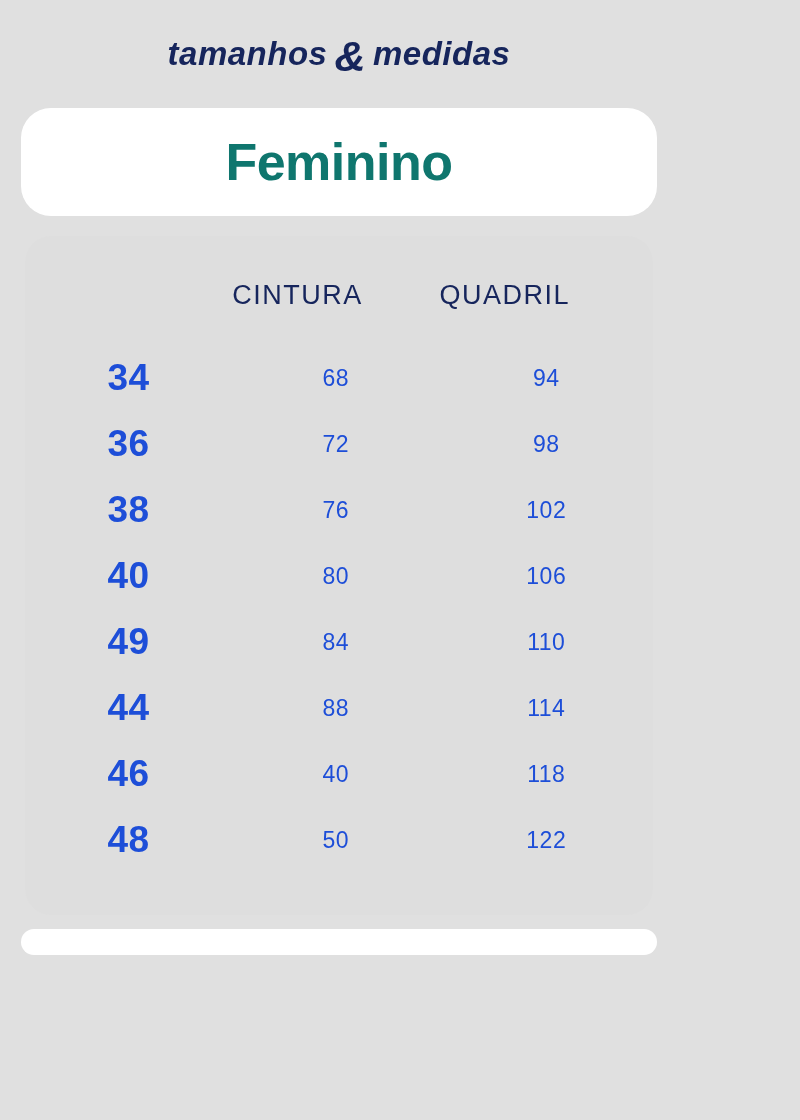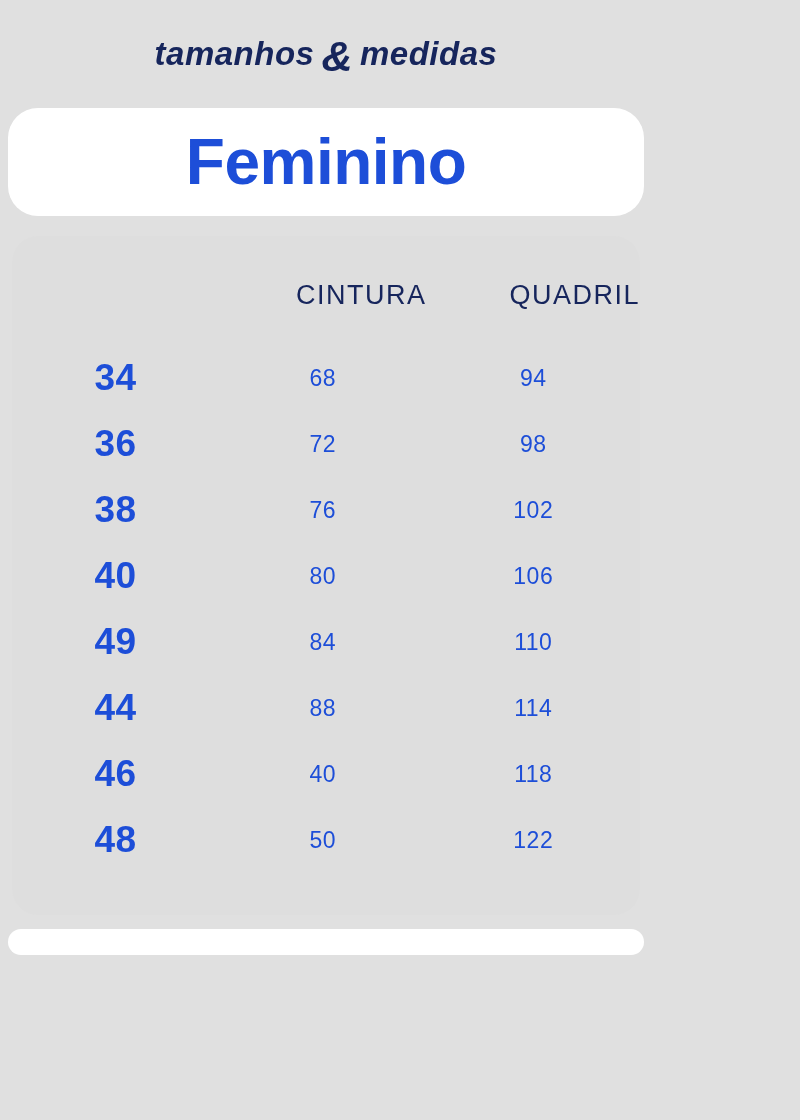--- a/index.html
+++ b/index.html
@@ -13,20 +13,21 @@
     font-family: "Liberation Sans", sans-serif;
     color: #16255c;
     overflow: hidden;
   }
   .page {
     position: relative;
     width: 652px;
     height: 1120px;
     background: #e0e0e0;
     box-sizing: border-box;
+    margin-left: 13px;
   }
 
   
   .header {
     height: 108px;
     display: flex;
     align-items: center;
     justify-content: center;
     background: #e0e0e0;
   }
@@ -54,24 +55,24 @@
     margin: 0 8px;
     height: 108px;
     background: #ffffff;
     border-radius: 30px;
     display: flex;
     align-items: center;
     justify-content: center;
   }
   .title-card h1 {
     margin: 0;
-    font-size: 64px;
+    font-size: 52px;
     font-weight: bold;
     letter-spacing: -0.5px;
-    color: #1d4ed8;
+    color: #0f766e;
   }
 
   
   .spacer-sm {
     height: 20px;
     background: #e0e0e0;
   }
   .table-card {
     margin: 0 12px;
     background: #dedede;
@@ -82,21 +83,21 @@
     width: 100%;
     border-collapse: collapse;
     table-layout: fixed;
   }
   table.size-table th {
     font-size: 27px;
     font-weight: normal;
     letter-spacing: 1.5px;
     color: #16255c;
     padding: 14px 0 34px 0;
-    text-align: right;
+    text-align: left;
   }
   table.size-table th.col-size { width: 33%; }
   table.size-table th.col-waist { width: 33%; }
   table.size-table th.col-hip   { width: 34%; }
 
   table.size-table td {
     text-align: center;
     padding: 12px 0;
     color: #1d4ed8;
   }

